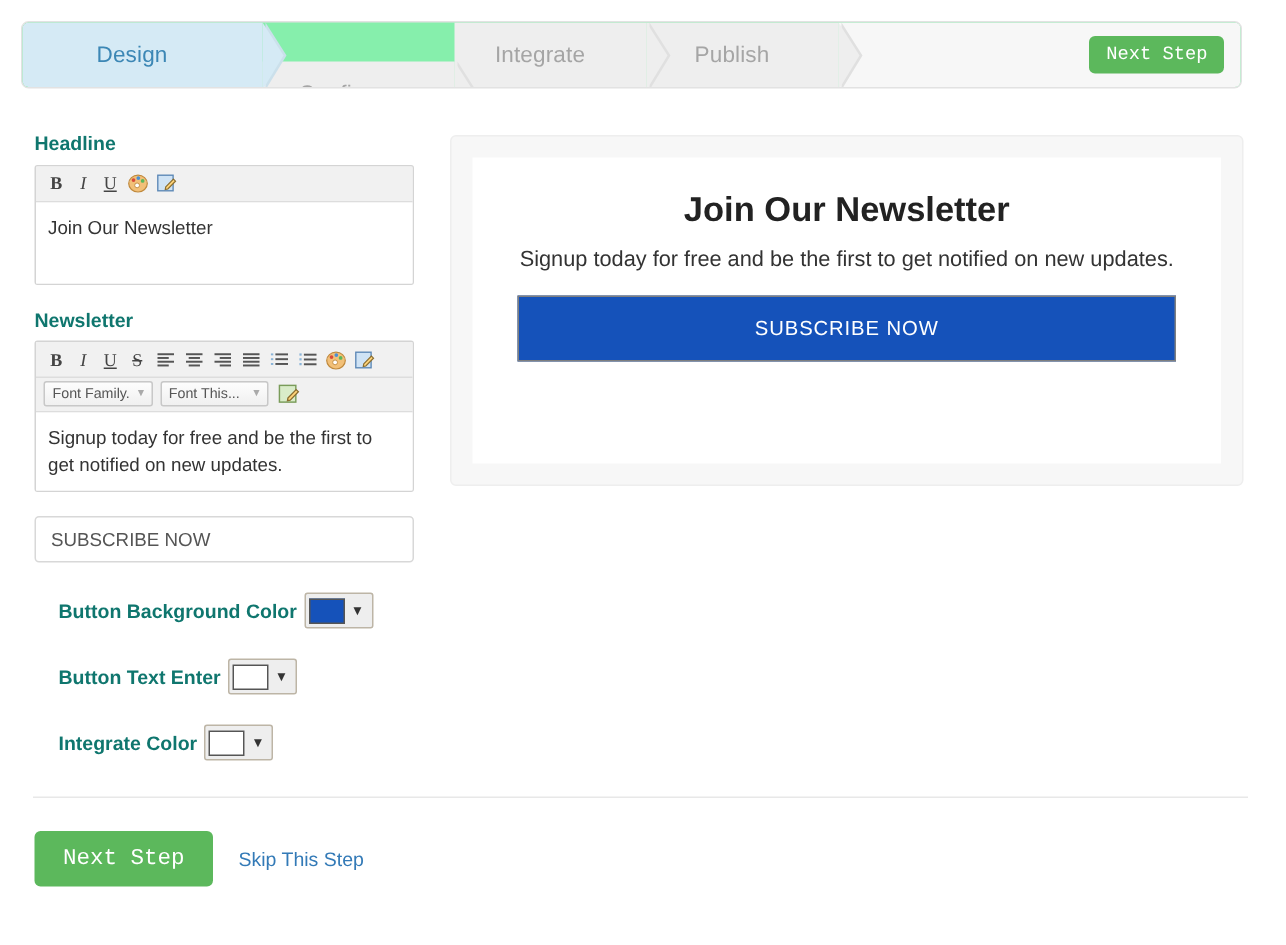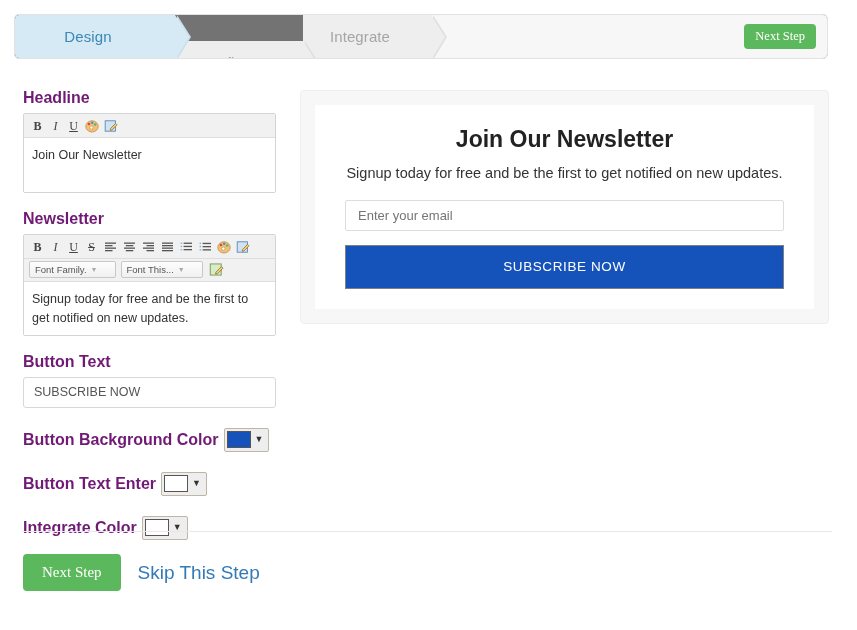--- a/index.html
+++ b/index.html
@@ -21,21 +21,21 @@
     background: #ffffff;
   }
 
   
   .wizard {
     position: absolute;
     left: 14px;
     top: 14px;
     width: 814px;
     height: 45px;
-    background: #737373;
+    background: #86efac;
     border: 1px solid #e2e2e2;
     border-radius: 5px;
     overflow: hidden;
     display: flex;
     align-items: stretch;
   }
   .step {
     position: relative;
     height: 100%;
     display: flex;
@@ -96,42 +96,42 @@
     align-items: center;
     justify-content: flex-end;
     padding-right: 11px;
   }
 
   .btn-green {
     background: #5cb85c;
     color: #ffffff;
     border: none;
     border-radius: 4px;
-    font-family: Liberation Serif, serif;
+    font-family: Liberation Mono, monospace;
     cursor: pointer;
     text-align: center;
   }
   .next-step-top {
     font-size: 12.5px;
     padding: 6px 11px 7px 11px;
     line-height: 1;
   }
 
   
   .left-col {
     position: absolute;
     left: 23px;
     top: 88px;
     width: 253px;
   }
 
   .field-label {
-    font-size: 16px;
+    font-size: 13px;
     font-weight: bold;
-    color: #701a75;
+    color: #0f766e;
     margin: 0 0 6px 0;
     line-height: 1.2;
   }
 
   
   .editor {
     border: 1px solid #d4d4d4;
     background: #ffffff;
     border-radius: 2px;
   }
@@ -173,22 +173,22 @@
   .tb-select {
     height: 17px;
     min-width: 72px;
     border: 1px solid #c8c8c8;
     background: linear-gradient(#fdfdfd, #f0f0f0);
     border-radius: 2px;
     font-size: 9.5px;
     color: #555555;
     display: inline-flex;
     align-items: center;
-    justify-content: flex-end;
-    padding: 0 17px 0 5px;
+    justify-content: space-between;
+    padding: 0 3px 0 5px;
     margin-right: 4px;
     cursor: pointer;
     font-family: "Liberation Sans", sans-serif;
   }
   .tb-select .caret { color: #aaaaaa; font-size: 7px; margin-left: 4px; }
 
   .editor-body {
     min-height: 54px;
     padding: 8px 8px;
     font-size: 12.5px;
@@ -211,21 +211,21 @@
     outline: none;
   }
   .spacer-16 { height: 16px; }
 
   
   .color-row {
     display: flex;
     align-items: center;
     margin-top: 20px;
   }
-  .color-row .field-label { margin: 0 5px 0 0; }
+  .color-row .field-label { margin: 0 5px 0 16px; }
   .cp {
     display: inline-flex;
     align-items: center;
     border: 1px solid #bdb5a6;
     background: #eeeeee;
     padding: 2px 2px;
     border-radius: 2px;
     cursor: pointer;
     height: 24px;
   }
@@ -324,39 +324,42 @@
   }
   .next-step-btn {
     font-size: 15px;
     padding: 11px 19px;
     border-radius: 4px;
     line-height: 1;
   }
   .skip-link {
     margin-left: 17px;
     color: #337ab7;
-    font-size: 19px;
+    font-size: 13px;
     text-decoration: none;
     cursor: pointer;
   }
 </style>
 </head>
 <body>
 
 <div id="app">
 
   <div class="wizard">
     <div class="step active step-s1">
       <span>Design</span>
     </div>
     <div class="step step-s2">
       <span>Configure</span>
     </div>
     <div class="step step-s3">
       <span>Integrate</span>
+    </div>
+    <div class="step step-s4">
+      <span>Publish</span>
     </div>
     <div class="wizard-tail">
       <button class="btn-green next-step-top">Next Step</button>
     </div>
   </div>
 
   <div class="left-col">
 
     
     <div class="field-label">Headline</div>
@@ -493,21 +496,20 @@
             <path d="M6.5 9.6 L11.6 4.4 L13 5.8 L7.9 11 L6.2 11.3 Z" fill="#ffd479" stroke="#8a6d2f" stroke-width="0.8"></path>
           </svg>
         </span>
       </div>
       <div class="editor-body tall">Signup today for free and be the first to get notified on new updates.</div>
     </div>
 
     <div class="spacer-16"></div>
 
     
-    <div class="field-label">Button Text</div>
     <input class="text-input" type="text" value="SUBSCRIBE NOW" style="">
 
     
     <div class="color-row">
       <div class="field-label">Button Background Color</div>
       <div class="cp">
         <span class="swatch" style="background:#1552ba"></span>
         <span class="cp-caret">▼</span>
       </div>
     </div>
@@ -528,21 +530,20 @@
         <span class="swatch" style="background:#ffffff"></span>
         <span class="cp-caret">▼</span>
       </div>
     </div>
   </div>
 
   <div class="preview-wrap">
     <div class="preview-card">
       <div class="pv-headline">Join Our Newsletter</div>
       <div class="pv-desc">Signup today for free and be the first to get notified on new updates.</div>
-      <input class="pv-email" type="text" placeholder="Enter your email" style="">
       <button class="pv-btn">SUBSCRIBE NOW</button>
     </div>
   </div>
 
   <div class="divider"></div>
   <div class="footer">
     <button class="btn-green next-step-btn">Next Step</button>
     <a class="skip-link">Skip This Step</a>
   </div>
 

